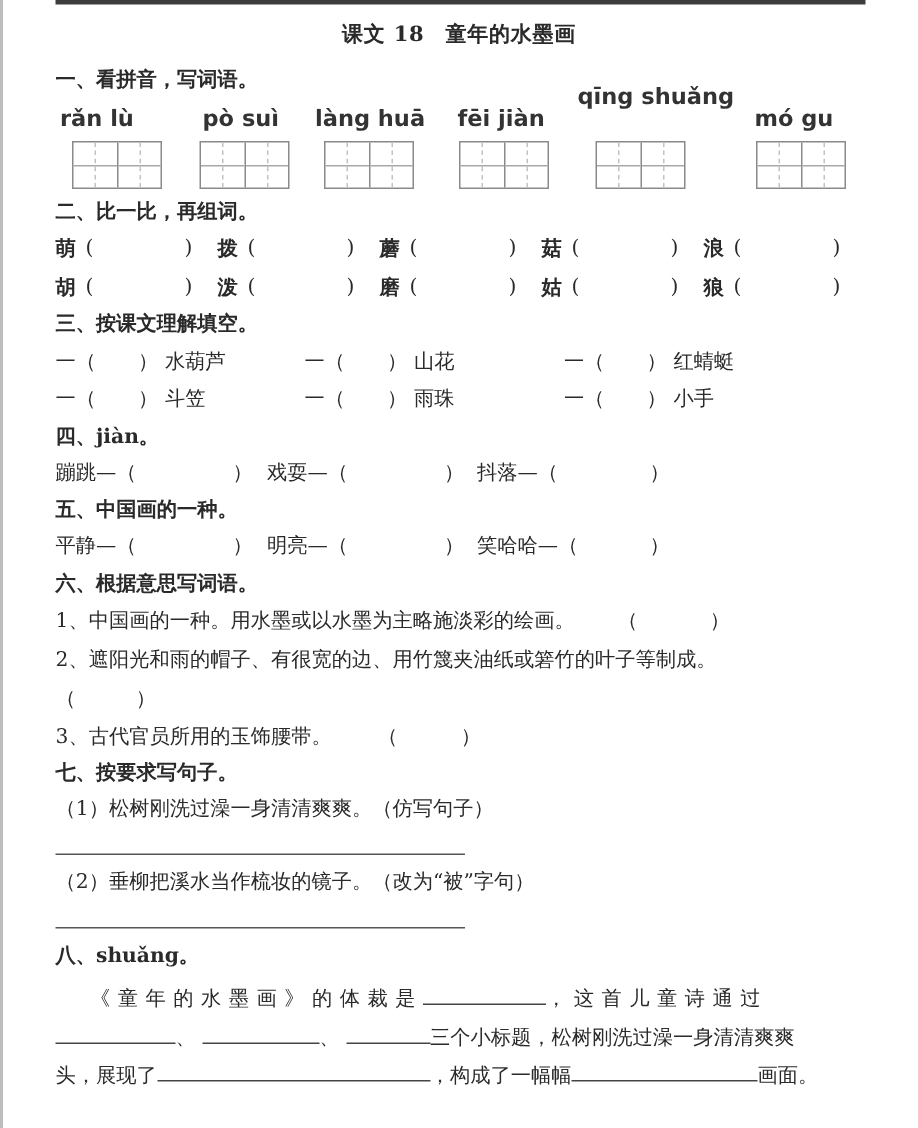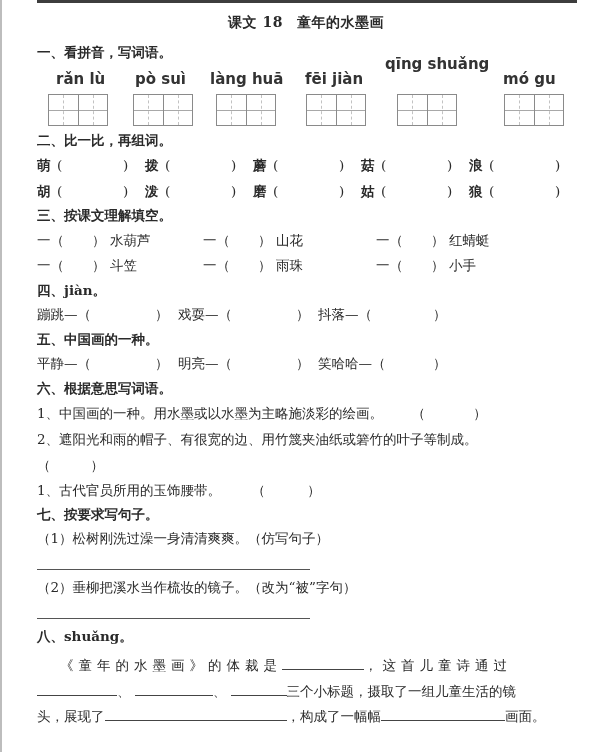--- a/index.html
+++ b/index.html
@@ -29,21 +29,21 @@
 
 <div class="left-edge"></div>
 <div class="top-rule"></div>
 
 <div class="title">
   <span>课文 18</span><span class="gap"></span><span>童年的水墨画</span>
 </div>
 
 <div class="h" style="top:44px">一、看拼音，写词语。</div>
 <div id="s1">
-    <div class="pinyin" style="left:56px;top:70px">rǎn lù</div>
+    <div class="pinyin" style="left:40px;top:70px">rǎn lù</div>
     <div class="grid" style="left:48px;top:94px">
       <div class="cell"></div>
       <div class="cell"></div>
     </div>
     <div class="pinyin" style="left:135px;top:70px">pò suì</div>
     <div class="grid" style="left:133px;top:94px">
       <div class="cell"></div>
       <div class="cell"></div>
     </div>
     <div class="pinyin" style="left:210px;top:70px">làng huā</div>
@@ -150,35 +150,35 @@
 
 <div class="h" style="top:380px">六、根据意思写词语。</div>
 <div class="row" style="top:405px">
   <span>1、中国画的一种。用水墨或以水墨为主略施淡彩的绘画。</span>
   <span style="display:inline-block;width:20px"></span>
   <span><span>（</span><span style="display:inline-block;width:48px"></span><span>）</span></span>
 </div>
 <div class="row" style="top:431px">2、遮阳光和雨的帽子、有很宽的边、用竹篾夹油纸或箬竹的叶子等制成。</div>
 <div class="row" style="top:457px"><span>（</span><span style="display:inline-block;width:40px"></span><span>）</span></div>
 <div class="row" style="top:482px">
-  <span>1、古代官员所用的玉饰腰带。</span>
+  <span>3、古代官员所用的玉饰腰带。</span>
   <span style="display:inline-block;width:22px"></span>
   <span><span>（</span><span style="display:inline-block;width:42px"></span><span>）</span></span>
 </div>
 
 <div class="h" style="top:506px">七、按要求写句子。</div>
 <div class="row" style="top:530px">（1）松树刚洗过澡一身清清爽爽。（仿写句子）</div>
 <div class="uline" style="left:37px;top:569px;width:273px"></div>
 <div class="row" style="top:579px">（2）垂柳把溪水当作梳妆的镜子。（改为“被”字句）</div>
 <div class="uline" style="left:37px;top:618px;width:273px"></div>
 
 <div class="h" style="top:628px">八、shuǎng。</div>
 <div class="row spaced" style="top:655px;left:60px">
   <span>《童年的水墨画》的体裁是</span><span class="blank" style="width:82px;letter-spacing:0"></span><span>，这首儿童诗通过</span>
 </div>
 <div class="row" style="top:681px">
   <span class="blank" style="width:80px"></span><span>、</span>
   <span class="blank" style="width:78px"></span><span>、</span>
-  <span class="blank" style="width:56px"></span><span>三个小标题，摄取了一组儿童生活的镜</span>
+  <span class="blank" style="width:56px"></span><span>三个小标题，松树刚洗过澡一身清清爽爽</span>
 </div>
 <div class="row" style="top:706px">
   <span>头，展现了</span><span class="blank" style="width:182px"></span><span>，构成了一幅幅</span><span class="blank" style="width:124px"></span><span>画面。</span>
 </div>
 
 </body></html>

